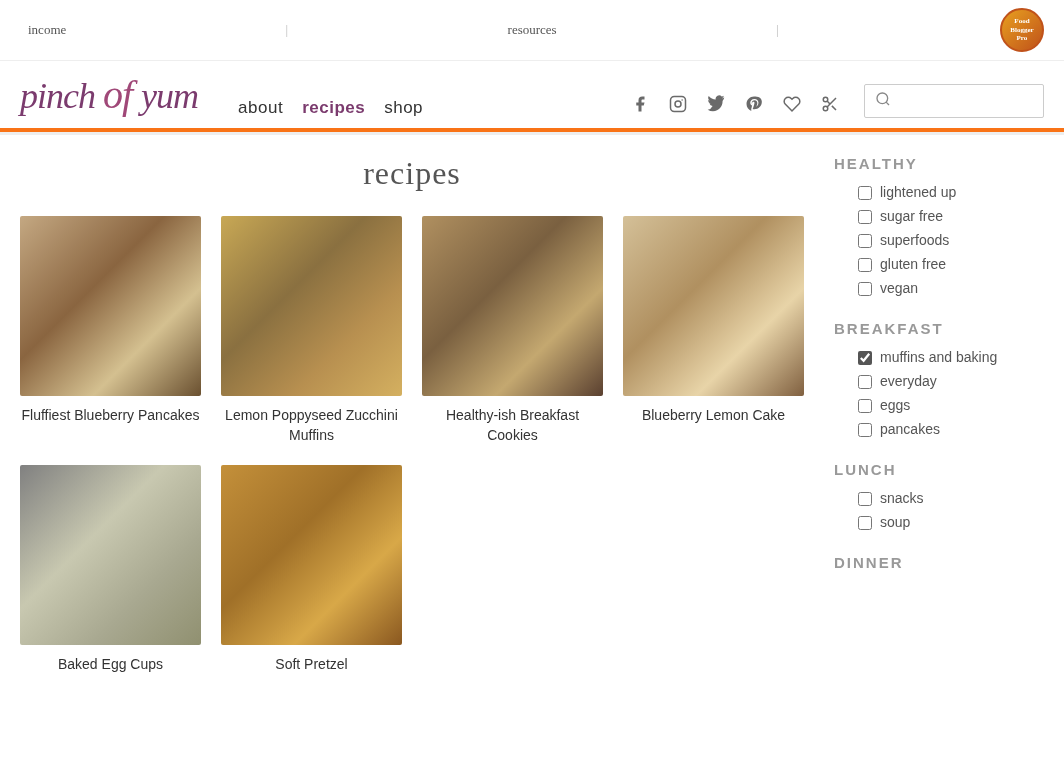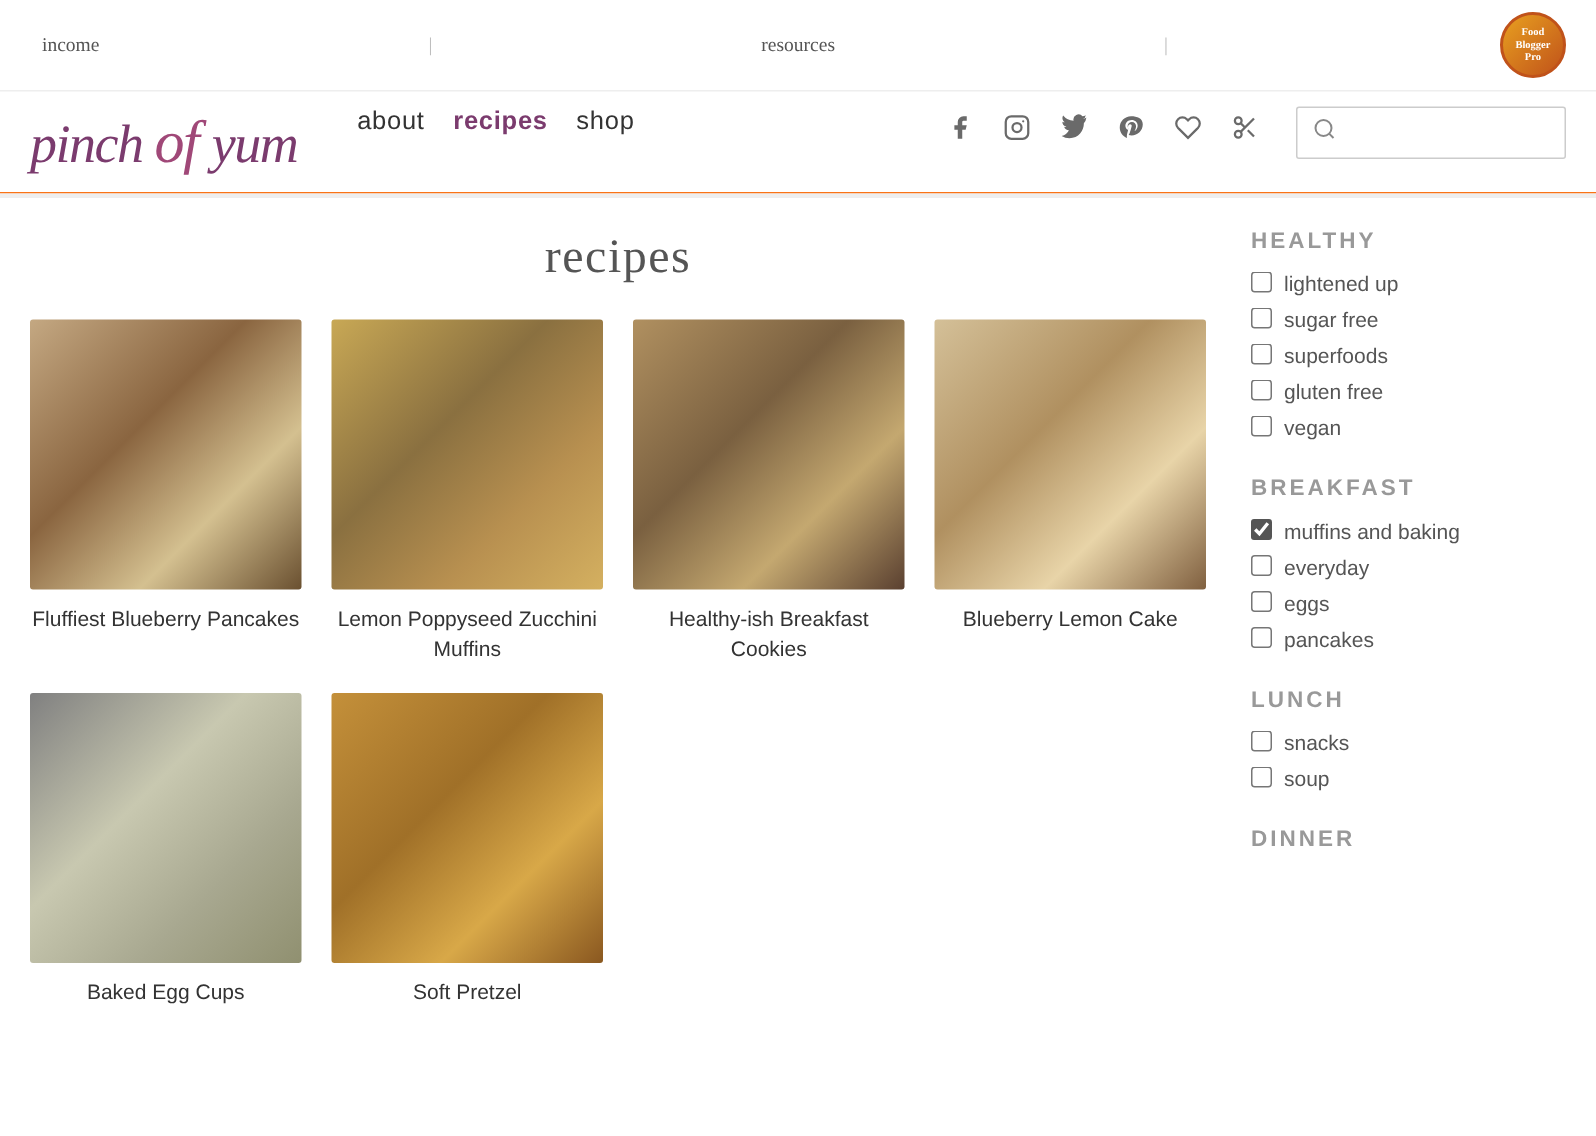--- a/index.html
+++ b/index.html
@@ -25,23 +25,23 @@
       display: flex; align-items: center; justify-content: center;
       color: #fff; font-size: 7px; text-align: center;
       font-weight: bold; line-height: 1.2;
       border: 2px solid #c0521a;
       margin-left: 10px;
     }
 
     
     .header {
       display: flex;
-      align-items: flex-start;
+      align-items: flex-end;
       padding: 10px 20px;
-      border-bottom: 1px solid #f97316;
+      border-bottom: 4px solid #f97316;
     }
     .logo {
       font-family: Georgia, serif;
       font-size: 36px;
       color: #7b3b6e;
       font-style: italic;
       margin-right: 40px;
       white-space: nowrap;
       letter-spacing: -1px;
     }
@@ -174,23 +174,24 @@
       font-size: 15px;
       font-weight: bold;
       letter-spacing: 2px;
       color: #999;
       text-transform: uppercase;
       margin-bottom: 12px;
     }
 
     .sidebar-item {
       display: flex;
-      align-items: flex-start;
+      align-items: flex-end;
       margin-bottom: 8px;
       cursor: pointer;
+      margin-left: 24px;
     }
 
     .sidebar-item input[type="checkbox"] {
       margin-right: 8px;
       width: 14px; height: 14px;
       cursor: pointer;
       accent-color: #7b3b6e;
     }
 
     .sidebar-item label {

